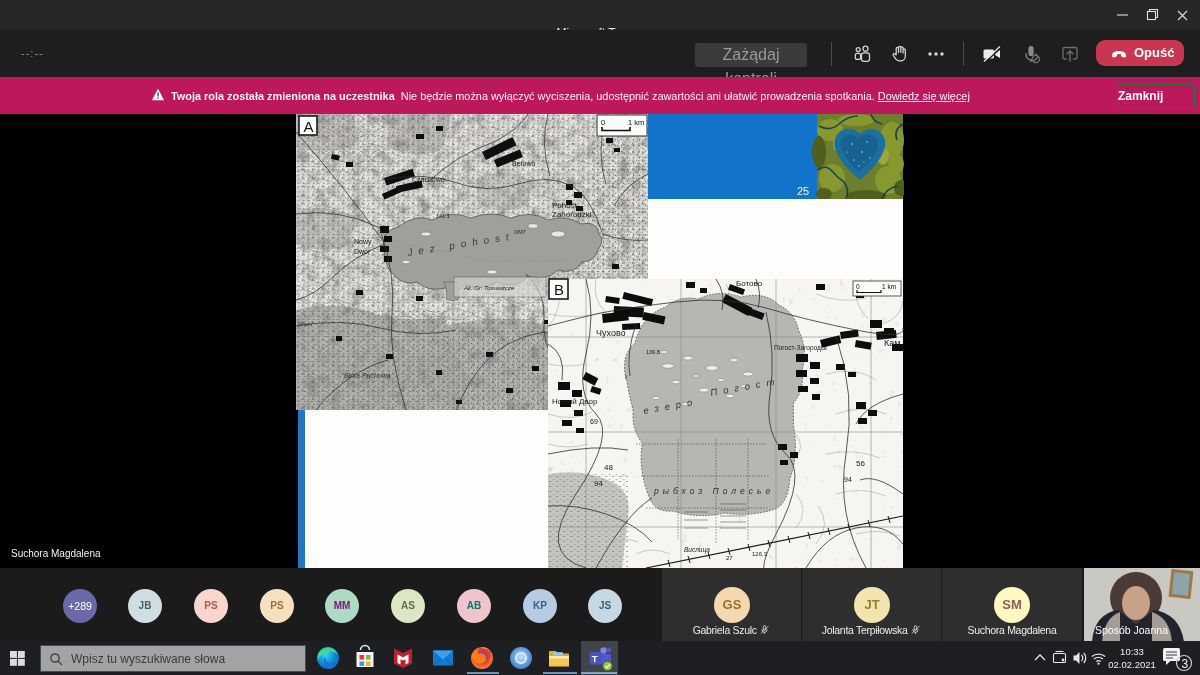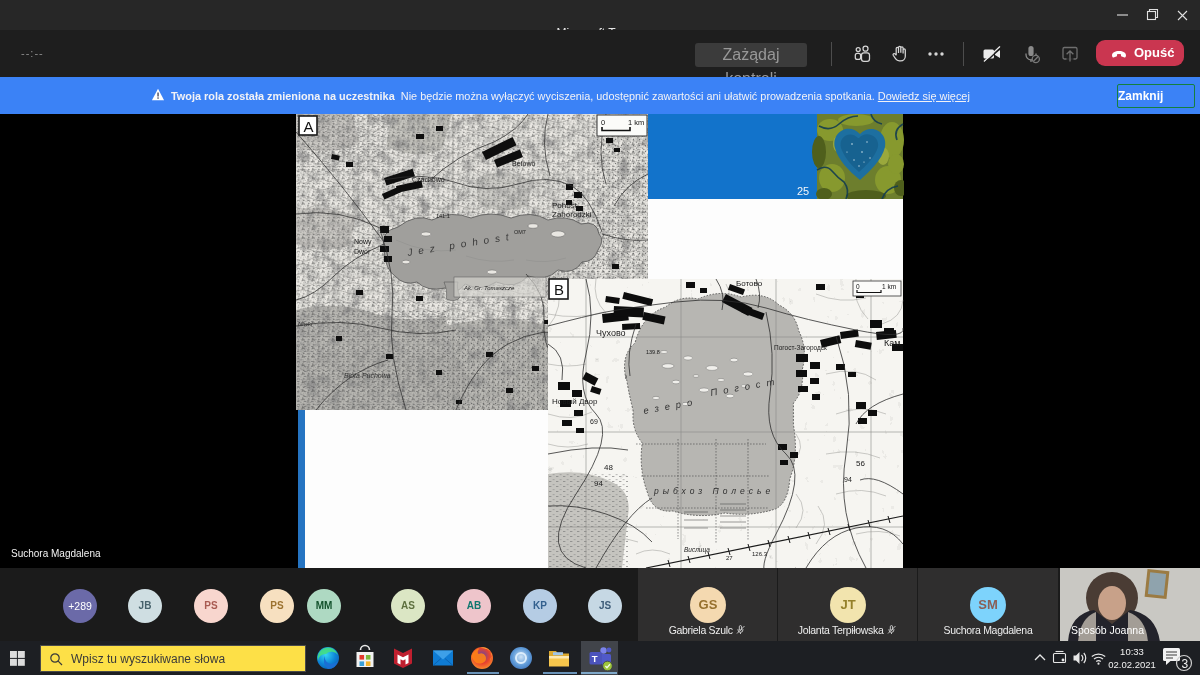--- a/index.html
+++ b/index.html
@@ -12,38 +12,38 @@
   #titlebar .title { position:absolute; left:0; right:0; top:8px; text-align:center; color:#e6e6e6; font-size:12px;margin-top:18px; }
 
   
   #toolbar { position:absolute; left:0; top:30px; width:1200px; height:47px; background:#1e1e1e; }
   #timer { position:absolute; left:21px; top:17px; color:#8e8e8e; font-size:11px; letter-spacing:1px; }
   #reqctl { position:absolute; left:695px; top:13px; width:112px; height:24px; background:#3b3b3b; border-radius:3px; color:#989898; font-size:16px; text-align:center; line-height:24px; }
   .vdiv { position:absolute; top:12px; width:1px; height:24px; background:#4d4d4d; }
   #leave { position:absolute; left:1096px; top:10px; width:88px; height:26px; background:#ca3650; border-radius:9px; color:#fff; font-size:13px; font-weight:bold; text-align:center; line-height:26px; }
 
   
-  #banner { position:absolute; left:0; top:77px; width:1200px; height:37px; background:#3b82f6; color:#fff; }
+  #banner { position:absolute; left:0; top:77px; width:1200px; height:37px; background:#be185d; color:#fff; }
   #banner .txt { position:absolute; left:171px; top:13px; font-size:10.9px; white-space:nowrap; color:#f2f2f6; }
   #zamknij { position:absolute; left:1117px; top:7px; width:78px; height:24px; border:1px solid #15803d; border-radius:2px; color:#fff; font-size:12px; font-weight:bold; text-align:left; line-height:22px; }
 
   
   #content { position:absolute; left:0; top:114px; width:1200px; height:454px; background:#000; }
   #presname { position:absolute; left:11px; top:434px; color:#f2f2f2; font-size:10px; }
 
   
   #strip { position:absolute; left:0; top:568px; width:1200px; height:73px; background:#1b1b1b; }
   .av { position:absolute; border-radius:50%; width:34px; height:34px; top:21px; text-align:center; line-height:34px; font-size:10px; font-weight:bold; }
-  .tile { position:absolute; top:0px; height:73px; background:#2f2e2e; }
+  .tile { position:absolute; top:0px; height:73px; background:#2f2e2e;margin-left:24px; }
   .tile .av2 { position:absolute; border-radius:50%; width:36px; height:36px; top:19px; text-align:center; line-height:36px; font-size:13px; font-weight:bold; }
   .tile .nm { position:absolute; bottom:5px; width:100%; text-align:center; color:#ededed; font-size:10.5px; letter-spacing:-0.3px; white-space:nowrap; }
 
   
   #taskbar { position:absolute; left:0; top:641px; width:1200px; height:34px; background:#1d1f23; }
-  #search { position:absolute; left:40px; top:4px; width:266px; height:27px; background:#fde047; border:1px solid #4a4a4a; }
+  #search { position:absolute; left:40px; top:4px; width:266px; height:27px; background:#a3a3a3; border:1px solid #4a4a4a; }
   #search span { position:absolute; left:30px; top:6px; color:#3a3a3a; font-size:12px; }
   .uline { position:absolute; top:31px; height:2px; background:#6a93b8; }
   #tray { position:absolute; right:0; top:0; height:34px; color:#e8e8e8; }
   #clock { position:absolute; left:1108px; top:5px; width:48px; text-align:center; color:#f0f0f0; font-size:9.5px; line-height:12.5px; }
 </style>
 </head>
 <body>
 
 <div id="titlebar">
   <div class="title">Microsoft Teams</div>
@@ -490,21 +490,21 @@
     <rect x="2" y="296" width="7" height="158" fill="#2574c2"></rect>
   </svg>
   <div id="presname">Suchora Magdalena</div>
 </div>
 
 <div id="strip">
   <div class="av" style="left:63px;background:#6b6aa8;color:#fff;font-size:10.5px;font-weight:normal">+289</div>
   <div class="av" style="left:128px;background:#cfdee2;color:#47626c">JB</div>
   <div class="av" style="left:194px;background:#f8d6ce;color:#a85a51">PS</div>
   <div class="av" style="left:260px;background:#f7e0c0;color:#9c7230">PS</div>
-  <div class="av" style="left:307px;background:#aed9c2;color:#14532d">MM</div>
+  <div class="av" style="left:325px;background:#aed9c2;color:#701a75">MM</div>
   <div class="av" style="left:391px;background:#dbe6c4;color:#5e703f">AS</div>
   <div class="av" style="left:457px;background:#eec5cb;color:#0f766e">AB</div>
   <div class="av" style="left:523px;background:#b5cce4;color:#33608e">KP</div>
   <div class="av" style="left:588px;background:#c6d8e4;color:#3e5c78">JS</div>
 
   <div class="tile" style="left:638px;width:139px">
     <div class="av2" style="left:52px;background:#f4d9b0;color:#96702d">GS</div>
     <div class="nm">Gabriela Szulc <svg width="11" height="11" viewBox="0 0 22 22" fill="none" stroke="#d6d6d6" style="vertical-align:-1px">
           <rect x="8.6" y="3.2" width="4.6" height="9.4" rx="2.3" stroke-width="1.8"></rect>
           <path d="M6 10.2 v1.6 a4.9 4.9 0 0 0 9.8 0 v-1.6" stroke-width="1.8"></path>
@@ -515,21 +515,21 @@
   <div class="tile" style="left:778px;width:139px">
     <div class="av2" style="left:52px;background:#f2e4ae;color:#94802a">JT</div>
     <div class="nm">Jolanta Terpiłowska <svg width="11" height="11" viewBox="0 0 22 22" fill="none" stroke="#d6d6d6" style="vertical-align:-1px">
           <rect x="8.6" y="3.2" width="4.6" height="9.4" rx="2.3" stroke-width="1.8"></rect>
           <path d="M6 10.2 v1.6 a4.9 4.9 0 0 0 9.8 0 v-1.6" stroke-width="1.8"></path>
           <line x1="11" y1="17" x2="11" y2="20" stroke-width="1.8"></line>
           <line x1="4" y1="19" x2="19" y2="4" stroke-width="1.8"></line>
         </svg></div>
   </div>
   <div class="tile" style="left:918px;width:140px">
-    <div class="av2" style="left:52px;background:#7dd3fc;color:#8a5f56">SM</div>
+    <div class="av2" style="left:52px;background:#fef9c3;color:#8a5f56">SM</div>
     <div class="nm">Suchora Magdalena</div>
   </div>
   <div class="tile" id="video" style="left:1060px;width:140px;height:73px;overflow:hidden">
     <svg width="140" height="74" viewBox="0 0 140 74">
       <rect width="140" height="74" fill="#c9c8c3"></rect>
       <rect x="86" y="2" width="22" height="28" fill="#9b7b43" transform="rotate(6 97 16)"></rect>
       <rect x="89" y="5" width="16" height="22" fill="#8fa3ad" transform="rotate(6 97 16)"></rect>
       <ellipse cx="52" cy="30" rx="26" ry="26" fill="#4a3c34"></ellipse>
       <ellipse cx="52" cy="35" rx="14" ry="17" fill="#c8a189"></ellipse>
       <path d="M8 74 Q10 46 34 42 L52 56 L70 42 Q96 46 100 74 Z" fill="#23232b"></path>

